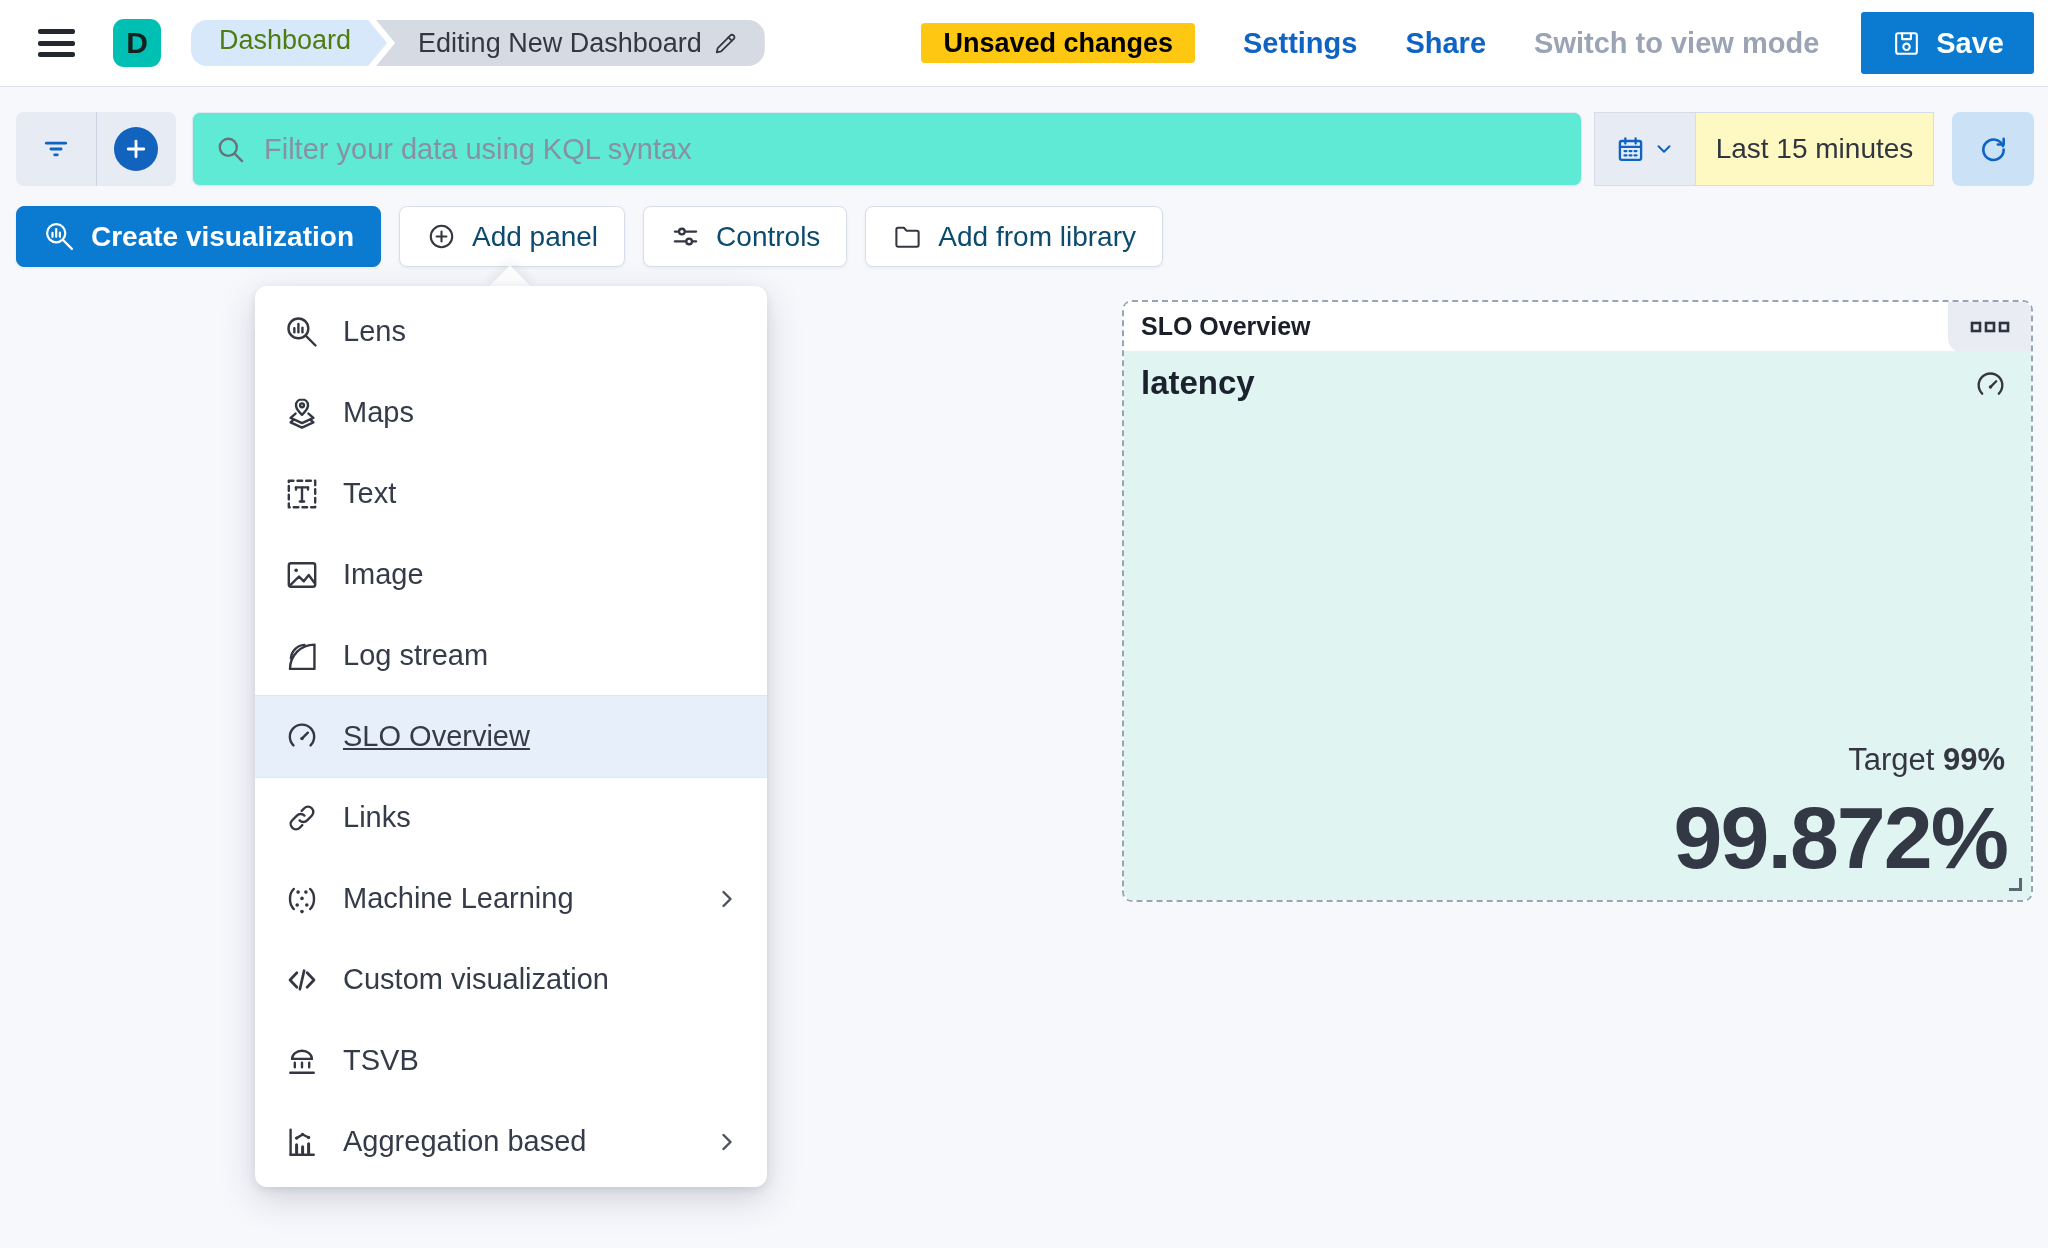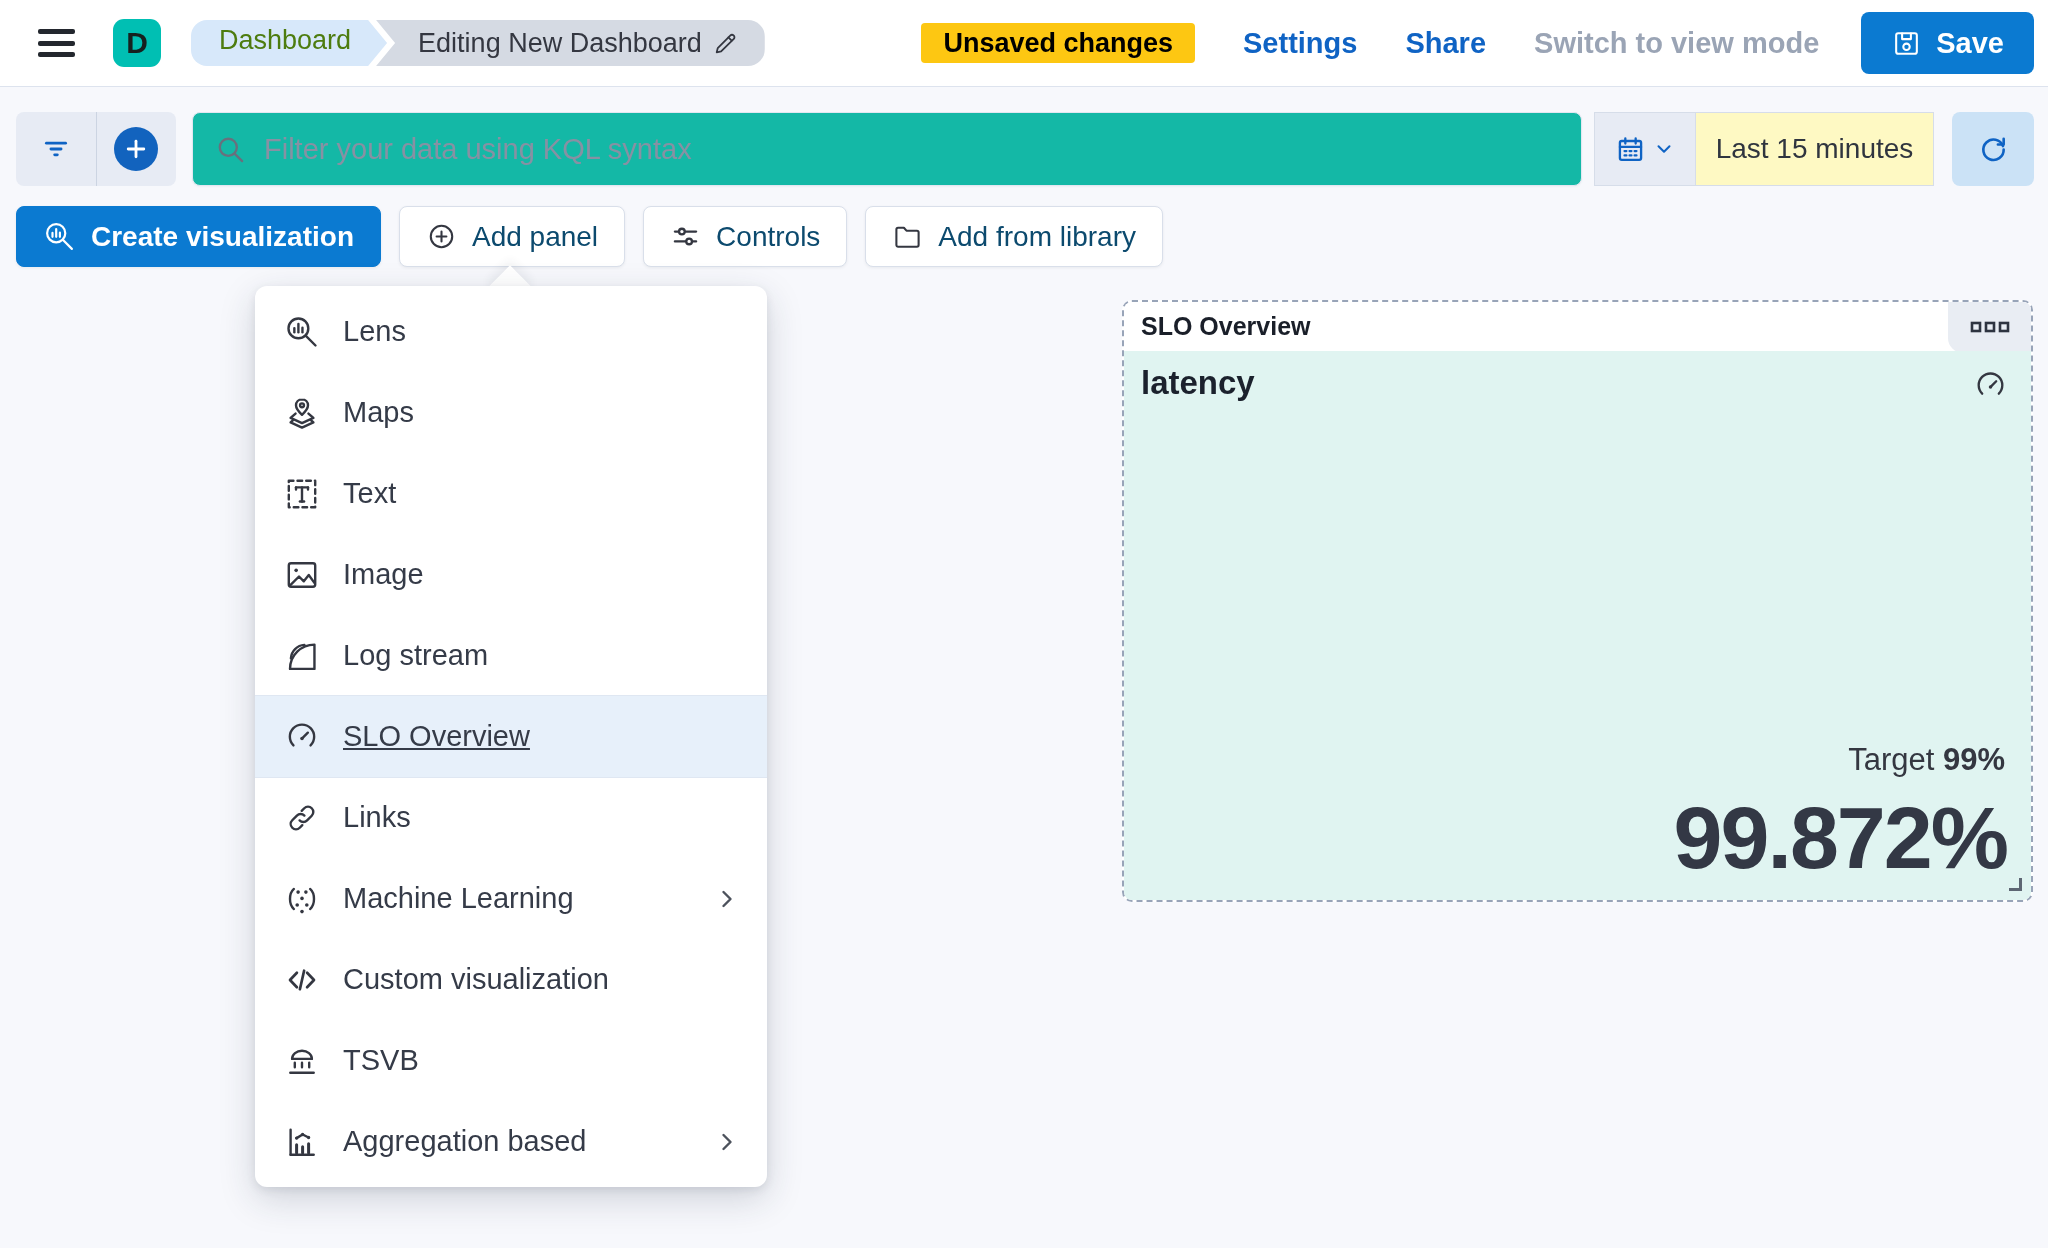--- a/index.html
+++ b/index.html
@@ -46,38 +46,38 @@
   .pencil-icon { width:27px; height:27px; color:#343741; }
   .header-right { margin-left:auto; display:flex; align-items:center; padding-right:14px; }
   .badge-unsaved {
     background:#fdc712; color:#000; font-size:27px; font-weight:700;
     padding:0 22px; height:40px; line-height:40px; border-radius:4px;
   }
   .header-link { font-size:29px; font-weight:600; color:#0f63c4; margin-left:48px; cursor:pointer; }
   .header-link.disabled { color:#9aa4b5; cursor:default; }
   .save-btn {
     margin-left:42px; height:62px; padding:11px 30px;
-    background:#0b7ad1; border:none; border-radius:8px; cursor:pointer;
+    background:#0b7ad1; border:none; border-radius:3px; cursor:pointer;
     display:flex; align-items:center; gap:14px;
     color:#fff; font-family:inherit; font-size:29px; font-weight:600;
   }
   .save-icon { width:31px; height:31px; color:#fff; }
 
   
   .query-row { position:absolute; top:112px; left:16px; right:14px; height:74px; display:flex; align-items:stretch; }
   .filter-group {
     width:160px; background:#e7ebf4; border-radius:8px; display:flex; overflow:hidden; flex:none;
   }
   .filter-cell { flex:1; display:flex; align-items:center; justify-content:center; cursor:pointer; }
   .filter-cell + .filter-cell { border-left:1px solid #ccd4e2; }
   .filter-icon { width:32px; height:32px; color:#0f63c4; }
   .addfilter-circle { width:44px; height:44px; border-radius:50%; background:#1263be; display:flex; align-items:center; justify-content:center; }
   .plus-icon { width:26px; height:26px; color:#fff; }
   .search-box {
-    flex:1; margin-left:16px; background:#14b8a6; border:1px solid #e2e7f1; border-radius:8px;
+    flex:1; margin-left:16px; background:#5eead4; border:1px solid #e2e7f1; border-radius:8px;
     display:flex; align-items:center; padding:0 22px; gap:18px;
     box-shadow:0 1px 2px rgba(60,70,90,.05);
   }
   .search-icon { width:31px; height:31px; color:#69707d; flex:none; }
   .search-input {
     flex:1; border:none; outline:none; background:transparent;
     font-family:inherit; font-size:29px; color:#343741;
   }
   .search-input::placeholder { color:#8791a3; opacity:1; }
   .date-group {

